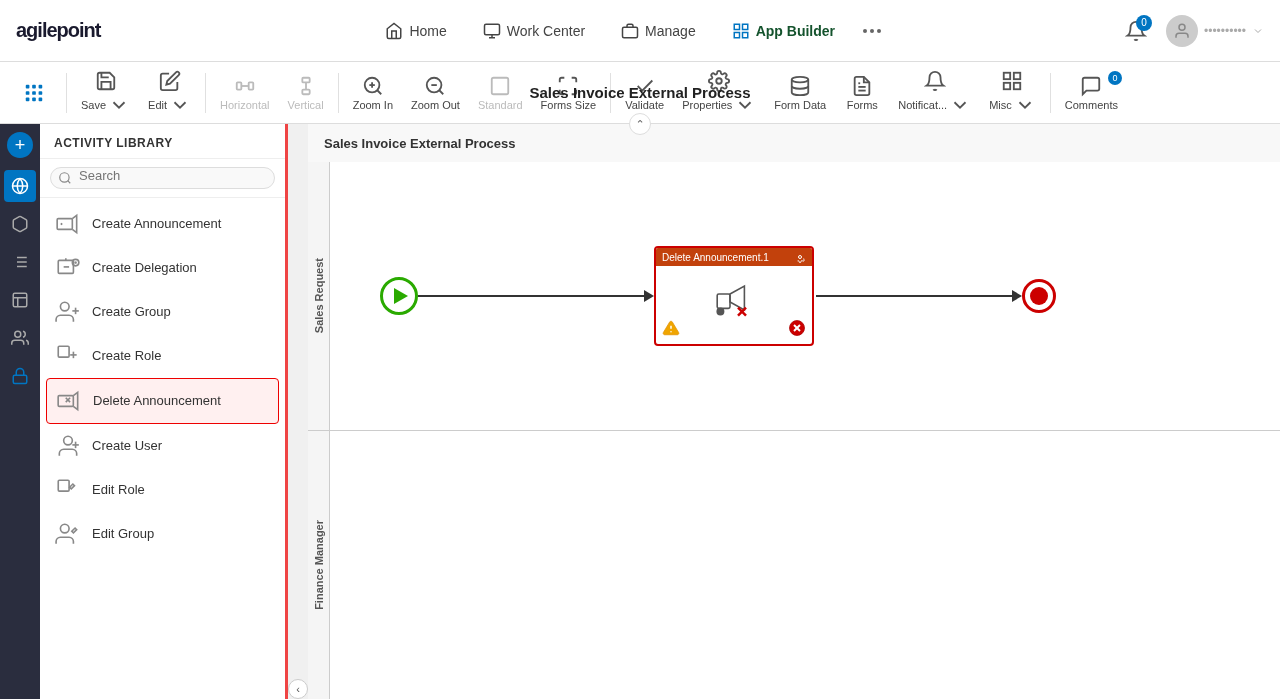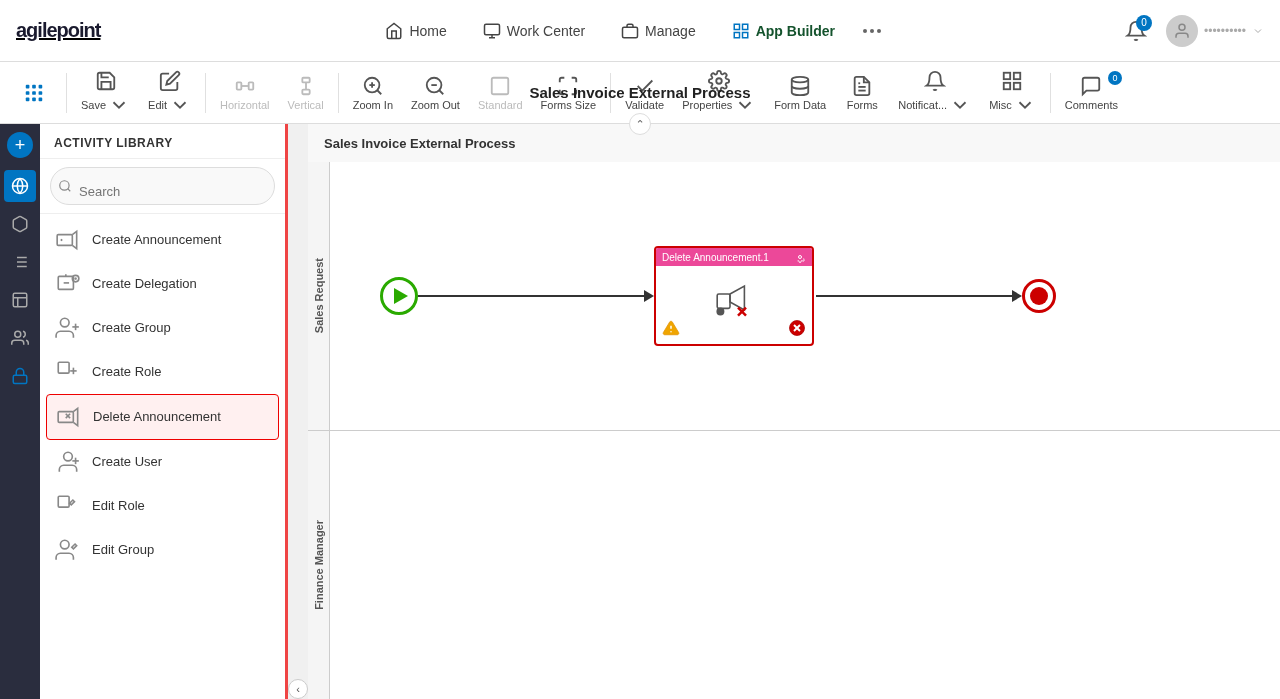--- a/index.html
+++ b/index.html
@@ -9,21 +9,21 @@
     .top-nav {
       background: #fff;
       border-bottom: 1px solid #ddd;
       height: 62px;
       display: flex;
       align-items: center;
       padding: 0 16px;
       position: relative;
       z-index: 100;
     }
-    .logo { height: 36px; display: flex; align-items: center; margin-right: 40px; text-decoration: underline; }
+    .logo { height: 36px; display: flex; align-items: center; margin-right: 40px; }
     .nav-items { display: flex; align-items: center; gap: 8px; flex: 1; justify-content: center; }
     .nav-item { display: flex; align-items: center; gap: 6px; padding: 6px 14px; border-radius: 4px; cursor: pointer; color: #444; font-size: 14px; }
     .nav-item.active { color: #0075c2; font-weight: 600; }
     .nav-item svg { width: 18px; height: 18px; }
     .nav-right { display: flex; align-items: center; gap: 12px; }
     .nav-icon-btn { position: relative; cursor: pointer; width: 36px; height: 36px; display: flex; align-items: center; justify-content: center; }
     .badge { position: absolute; top: 2px; right: 2px; background: #0075c2; color: #fff; border-radius: 50%; width: 16px; height: 16px; font-size: 10px; display: flex; align-items: center; justify-content: center; }
     .avatar { width: 32px; height: 32px; border-radius: 50%; background: #ccc; display: flex; align-items: center; justify-content: center; }
     .user-area { display: flex; align-items: center; gap: 6px; cursor: pointer; color: #aaa; font-size: 13px; }
 
@@ -116,21 +116,21 @@
       color: #333;
       letter-spacing: 0.5px;
       border-bottom: 1px solid #eee;
     }
     .activity-search {
       padding: 8px 10px;
       border-bottom: 1px solid #eee;
     }
     .activity-search input {
       width: 100%;
-      padding: 16px 10px 5px 28px;
+      padding: 0 10px 5px 28px;
       border: 1px solid #ddd;
       border-radius: 20px;
       font-size: 13px;
       outline: none;
       background: #f9f9f9;
     }
     .search-wrap { position: relative; }
     .search-wrap svg { position: absolute; left: 8px; top: 50%; transform: translateY(-50%); color: #888; width: 14px; height: 14px; }
     .activity-list { flex: 1; overflow-y: auto; padding: 4px 0; }
     .activity-item {
@@ -617,21 +617,21 @@
           <div style="position:absolute;left:50px;top:50%;transform:translateY(-50%);width:38px;height:38px;border-radius:50%;border:3px solid #2aaa00;background:#fff;display:flex;align-items:center;justify-content:center;">
             <div style="width:0;height:0;border-top:8px solid transparent;border-bottom:8px solid transparent;border-left:14px solid #2aaa00;margin-left:3px;"></div>
           </div>
 
           <div style="position:absolute;left:88px;top:50%;transform:translateY(-1px);height:2px;width:230px;background:#333;"></div>
 
           <div style="position:absolute;left:314px;top:50%;transform:translateY(-50%);width:0;height:0;border-top:6px solid transparent;border-bottom:6px solid transparent;border-left:10px solid #333;"></div>
 
           <div style="position:absolute;left:324px;top:calc(50% - 50px);width:160px;height:100px;background:#fff;border:2px solid #cc0000;border-radius:4px;">
 
-            <div style="background:#ec4899;color:#fff;font-size:10px;padding:3px 6px;border-radius:2px 2px 0 0;display:flex;justify-content:space-between;align-items:center;">
+            <div style="background:#c2410c;color:#fff;font-size:10px;padding:3px 6px;border-radius:2px 2px 0 0;display:flex;justify-content:space-between;align-items:center;">
               <span style="font-size:10px;">Delete Announcement.1</span>
               <svg width="12" height="12" viewBox="0 0 24 24" fill="none" stroke="#fff" stroke-width="2">
                   <circle cx="12" cy="12" r="3"></circle>
                   <path d="M19.4 15a1.65 1.65 0 00.33 1.82l.06.06a2 2 0 010 2.83 2 2 0 01-2.83 0l-.06-.06a1.65 1.65 0 00-1.82-.33 1.65 1.65 0 00-1 1.51V21a2 2 0 01-4 0v-.09A1.65 1.65 0 009 19.4a1.65 1.65 0 00-1.82.33"></path>
                 </svg>
             </div>
 
             <div style="display:flex;align-items:center;justify-content:center;padding:8px;gap:6px;flex:1;height:calc(100% - 22px);">
 
               <div style="position:relative;display:inline-block;">

